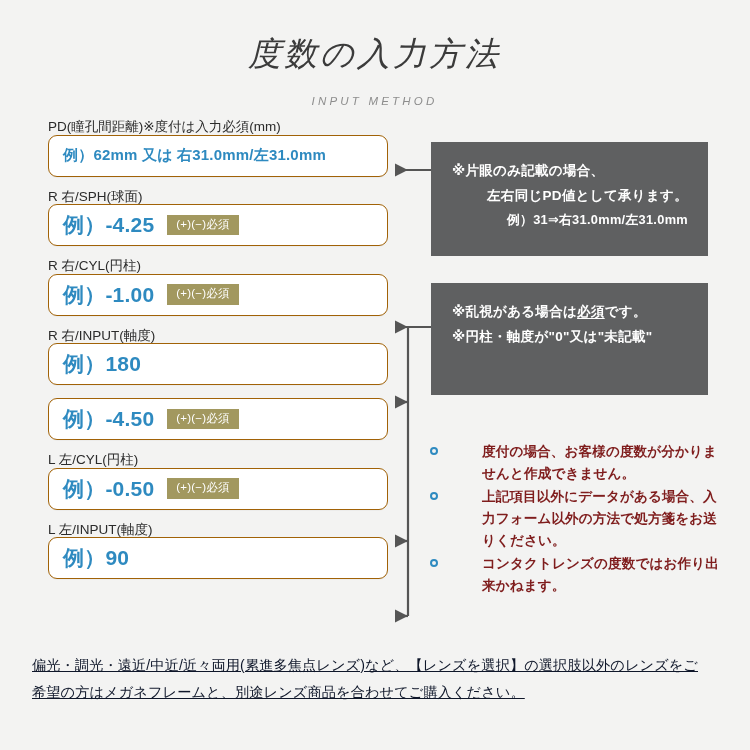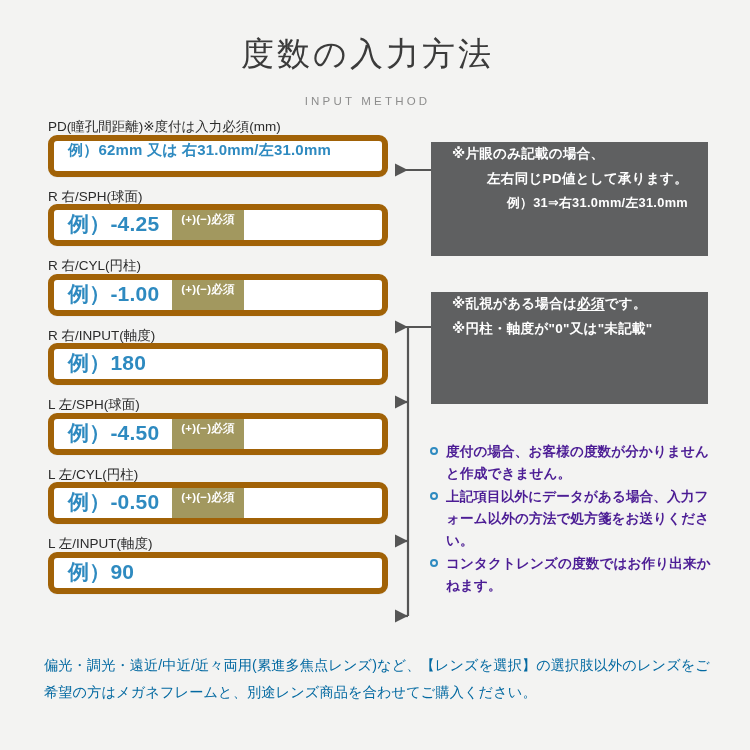--- a/index.html
+++ b/index.html
@@ -12,92 +12,92 @@
   }
 
   #page {
     position:relative;
     width:750px; height:750px;
     background:#f3f3f2;
     overflow:hidden;
   }
 
   
-  .header { position:absolute; left:8px; top:34px; width:719px; text-align:center; }
+  .header { position:absolute; left:15px; top:34px; width:719px; text-align:center;font-style:italic; }
   .title {
     font-size:33px; letter-spacing:3px; color:#3b3b3b;
     font-weight:400; line-height:1.2;
   }
   .subtitle {
     margin-top:21px;
     font-size:11.5px; letter-spacing:3.2px; color:#8d8d8d; font-weight:400;
   }
 
   
   .form-col { position:absolute; left:48px; top:120px; width:340px; }
 
   .field { margin-bottom:0; }
   .field-label {
     font-size:13.5px; color:#2b2b2b; font-weight:400;
     line-height:1; padding-bottom:1px; white-space:nowrap;
   }
   .field-box {
     height:42px; background:#ffffff;
-    border:6px solid #a16207; border-radius:9px;
-    display:flex; padding:0 14px;
+    border:1px solid #a16207; border-radius:9px;
+    display:flex; align-items:center; padding:0 14px;
     box-shadow:0 1px 1px rgba(0,0,0,.03);
   }
   .field-value {
     font-size:21px; color:#2e8ac0; font-weight:700;
     letter-spacing:.2px; white-space:nowrap;
   }
   .field-value.small { font-size:15px; }
   .badge {
     margin-left:13px; background:#a2985f; color:#ffffff;
-    font-size:11.5px; font-weight:700; letter-spacing:.2px;
+    font-size:11.5px; font-weight:400; letter-spacing:.2px;
     padding:4px 9px 5px; white-space:nowrap; line-height:1;
   }
   .gap { height:13px; }
 
   
   .callout {
     position:absolute; background:#5f6061; color:#ffffff;
-    padding:0 20px 17px 21px;
+    padding:17px 20px 17px 21px;
   }
   .callout .line {
     font-size:13.5px; font-weight:700; line-height:1.82;
     letter-spacing:.3px; white-space:nowrap;
   }
   .callout .line.ind { padding-left:15px;text-align:right; }
   .callout .line.sm { font-size:12.8px; }
   .u { text-decoration:underline; text-underline-offset:2px; }
 
   #callout-1 { left:431px; top:142px; width:277px; height:114px; }
-  #callout-2 { left:431px; top:292px; width:277px; height:112px; }
+  #callout-2 { left:431px; top:283px; width:277px; height:112px; }
 
   
   .bullets { position:absolute; left:430px; top:441px; width:290px; }
   .bullet {
     display:flex; align-items:flex-start;
-    color:#4c1d95; font-size:13.6px; font-weight:700;
-    line-height:1.62; letter-spacing:.1px; margin-bottom:1px;
+    color:#7f1d1d; font-size:13.6px; font-weight:700;
+    line-height:1.62; letter-spacing:.1px; margin-bottom:1px;gap:36px;
   }
   .bullet-mark {
     flex:0 0 auto; width:8px; height:8px; margin:6px 8px 0 0;
     border:2px solid #2e8ac0; border-radius:50%;
   }
   .bullet-text { flex:1 1 auto; }
 
   
   #connectors { position:absolute; left:0; top:0; width:750px; height:750px; pointer-events:none; }
 
   
   .footer {
-    position:absolute; left:44px; top:652px; width:672px;
-    font-size:14.2px; color:#0369a1; line-height:1.92; letter-spacing:.1px;
+    position:absolute; left:32px; top:652px; width:672px;
+    font-size:14.2px; color:#0f172a; line-height:1.92; letter-spacing:.1px;text-decoration:underline;
   }
 </style>
 </head>
 <body>
 
 <div id="page">
 
   <div class="header">
     <div class="title">度数の入力方法</div>
     <div class="subtitle">INPUT METHOD</div>
@@ -133,21 +133,20 @@
 
     <div class="field">
       <div class="field-label">R 右/INPUT(軸度)</div>
       <div class="field-box">
         <span class="field-value">例）180</span>
       </div>
     </div>
     <div class="gap"></div>
 
     <div class="field">
-      <div class="field-label">L 左/SPH(球面)</div>
       <div class="field-box">
         <span class="field-value">例）-4.50</span>
         <span class="badge">(+)(−)必須</span>
       </div>
     </div>
     <div class="gap"></div>
 
     <div class="field">
       <div class="field-label">L 左/CYL(円柱)</div>
       <div class="field-box">

